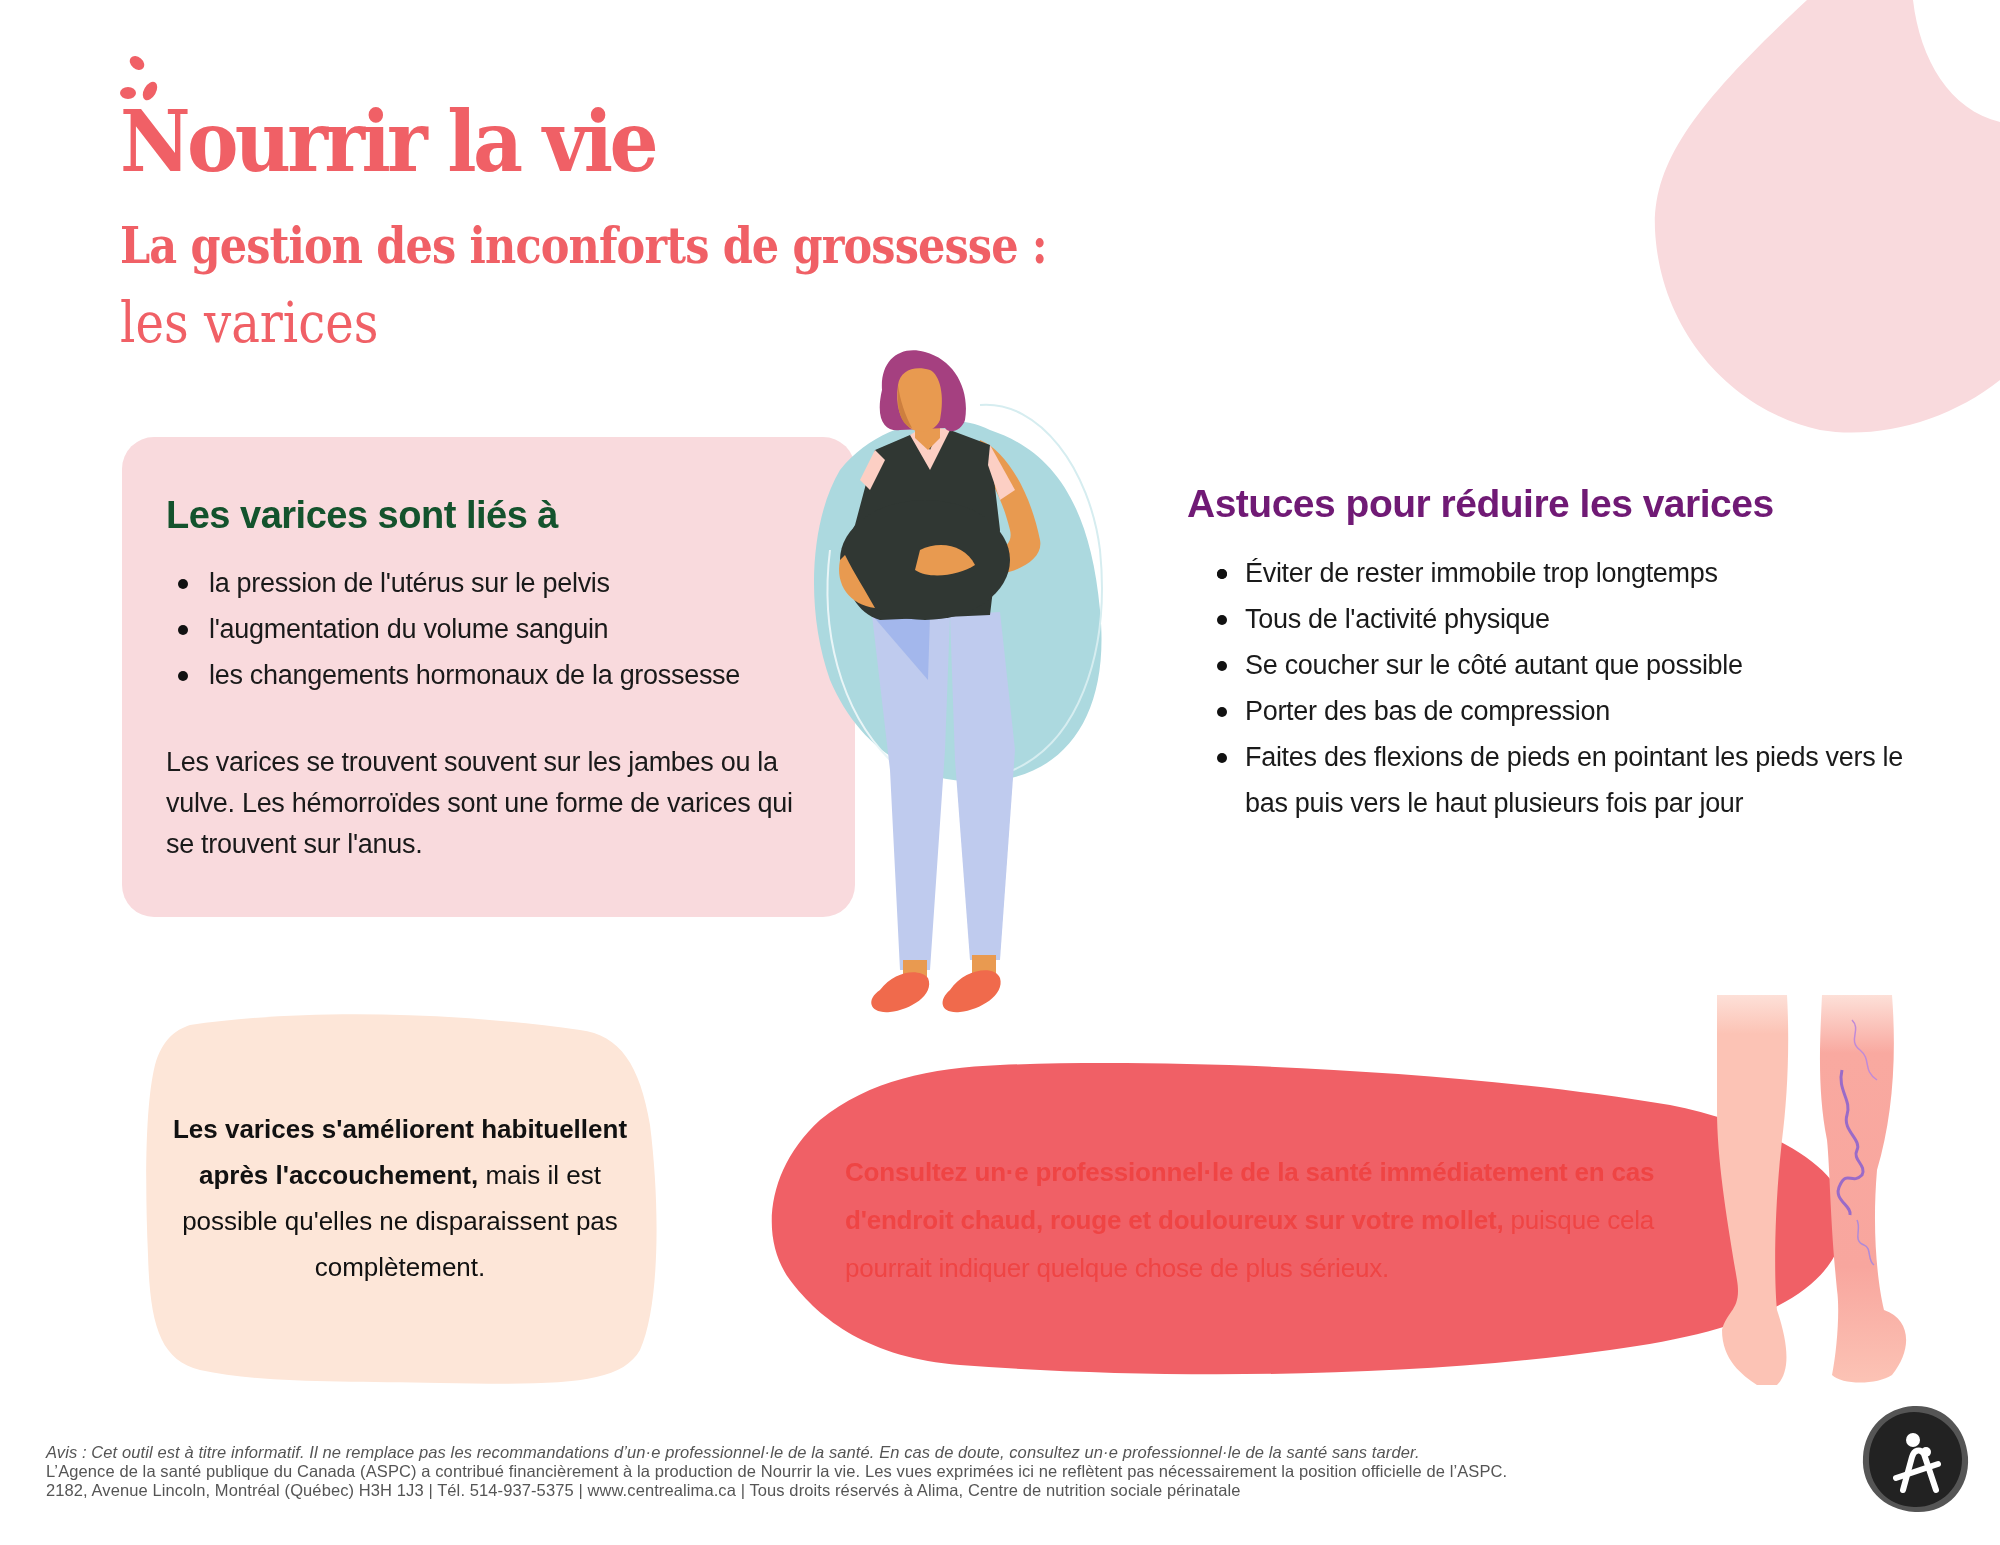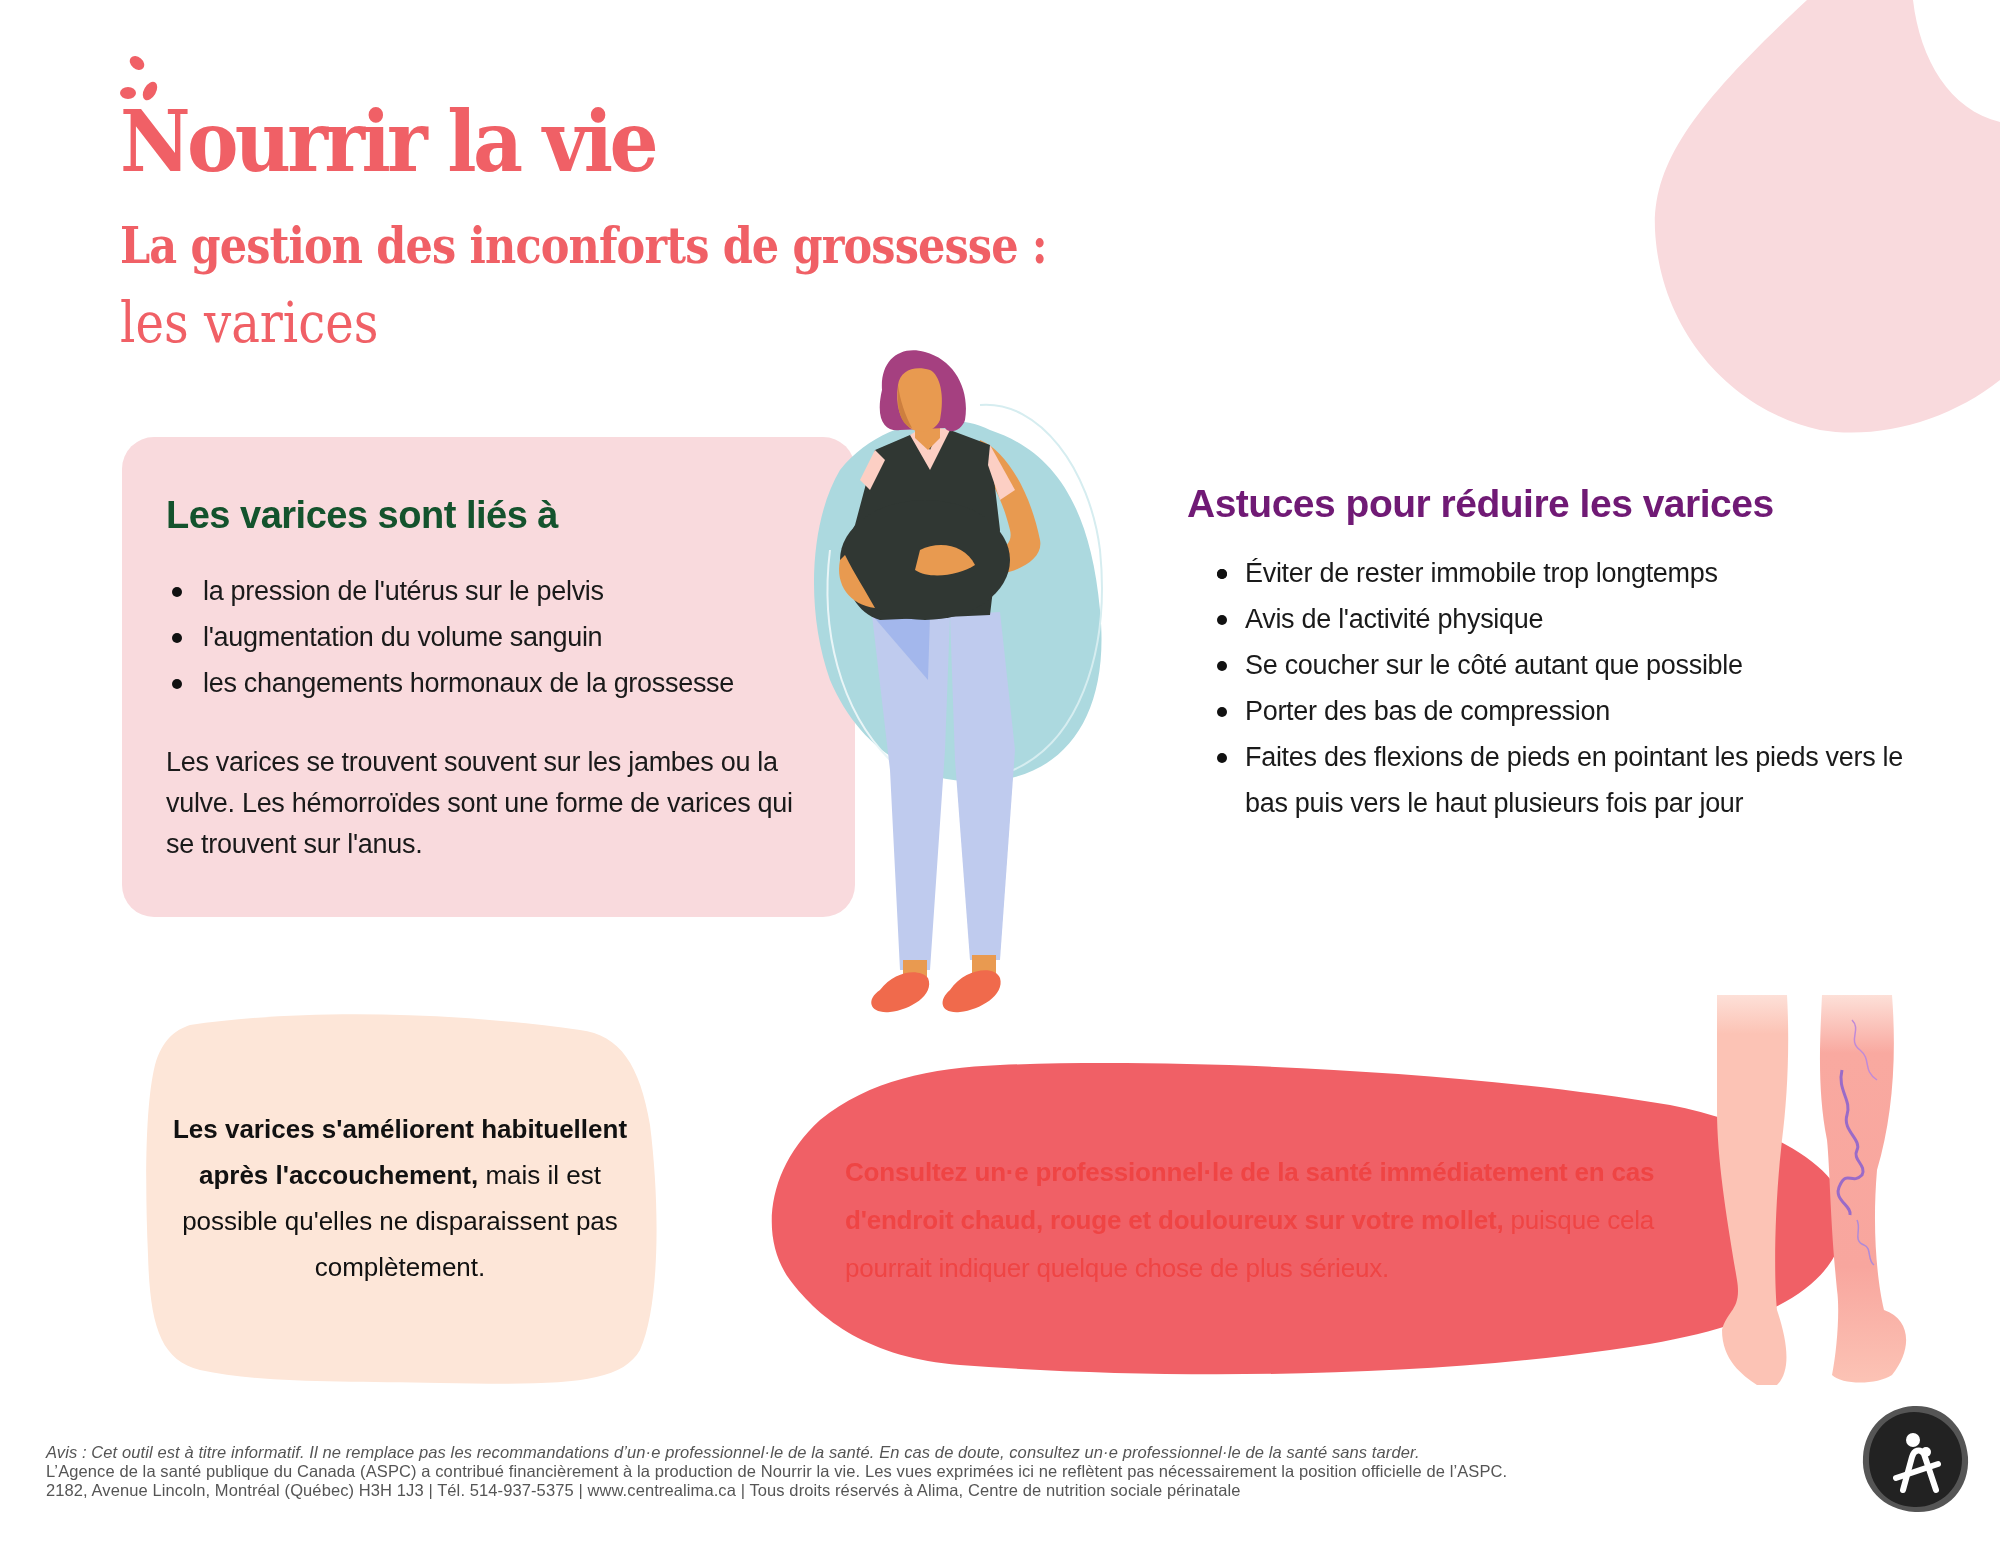--- a/index.html
+++ b/index.html
@@ -14,21 +14,21 @@
     #brand-title { left: 120px; top: 100px; font-family: "DejaVu Serif", "Liberation Serif", serif; font-weight: bold; font-size: 84px; letter-spacing: -4px; color: #f06066; line-height: 1; transform: scaleX(0.92); transform-origin: left top; }
     #subtitle { left: 120px; top: 216px; font-family: "DejaVu Serif", "Liberation Serif", serif; font-weight: bold; font-size: 50px; color: #f06066; line-height: 1.2; letter-spacing: -1px; transform: scaleX(0.86); transform-origin: left top; white-space: nowrap; }
     #subtitle-topic { left: 120px; top: 292px; font-family: "DejaVu Serif", "Liberation Serif", serif; font-size: 56px; color: #f06066; line-height: 1.1; transform: scaleX(0.86); transform-origin: left top; }
 
     
     #causes-card { left: 122px; top: 437px; width: 733px; height: 480px; background: #f9dadd; border-radius: 32px; }
     #causes-heading { left: 166px; top: 494px; font-size: 38px; font-weight: bold; color: #14532d; letter-spacing: -0.5px; }
     .bullets { list-style: none; margin: 0; padding: 0; }
     .bullets li { position: relative; padding-left: 47px; font-size: 27px; line-height: 46px; color: #1a1a1a; letter-spacing: -0.3px; }
     .bullets li .dot { position: absolute; left: 16px; top: 19px; width: 10px; height: 10px; border-radius: 50%; background: #111; }
-    #causes-list { left: 156px; top: 560px; width: 680px; margin-top: 8px; }
+    #causes-list { left: 162px; top: 560px; width: 680px; }
     #causes-note { left: 166px; top: 742px; width: 660px; font-size: 27px; line-height: 41px; color: #1a1a1a; letter-spacing: -0.3px; }
 
     
     #woman { left: 800px; top: 350px; width: 340px; height: 680px; }
 
     
     #tips-heading { left: 1187px; top: 482px; font-size: 39px; font-weight: bold; color: #701a75; letter-spacing: -0.5px; white-space: nowrap; text-align: right; }
     #tips-list { left: 1200px; top: 550px; width: 740px; }
     #tips-list li { padding-left: 45px; }
     #tips-list li .dot { left: 17px; }
@@ -111,21 +111,21 @@
 
   <path d="M82 40 C80 10 100 -5 125 2 C155 10 170 40 165 70 C162 80 150 85 145 78 L100 80 C85 82 75 70 82 40 Z" fill="#a54080"></path>
   <path d="M98 35 C100 20 115 15 130 20 C140 25 145 45 140 70 C135 82 120 85 110 78 C100 70 95 55 98 35 Z" fill="#e89a50"></path>
   <path d="M98 35 C100 50 105 65 112 78 C104 76 98 66 98 50 Z" fill="#cd7f3f"></path>
 </svg>
 
 <div id="tips-heading" class="abs">Astuces pour réduire les varices</div>
 <ul id="tips-list" class="abs bullets">
   <li><span class="dot"></span></li>
   <li><span class="dot"></span><span>Éviter de rester immobile trop longtemps</span></li>
-  <li><span class="dot"></span><span>Avis de l'activité physique</span></li>
+  <li><span class="dot"></span><span>Tous de l'activité physique</span></li>
   <li><span class="dot"></span><span>Se coucher sur le côté autant que possible</span></li>
   <li><span class="dot"></span><span>Porter des bas de compression</span></li>
   <li><span class="dot"></span><span>Faites des flexions de pieds en pointant les pieds vers le bas puis vers le haut plusieurs fois par jour</span></li>
 </ul>
 
 <svg id="peach-card" class="abs" viewBox="0 0 525 385">
   <path d="M50 20 C150 5 300 5 440 25 C480 30 500 60 510 120 C520 200 520 300 500 345 C480 380 420 380 300 378 C200 376 120 378 60 365 C20 355 10 320 8 250 C5 180 5 100 15 60 C22 35 35 25 50 20 Z" fill="#fde6d8"></path>
 </svg>
 <div id="peach-text" class="abs"><b>Les varices s'améliorent habituellent après l'accouchement,</b><span> mais il est possible qu'elles ne disparaissent pas complètement.</span></div>
 

